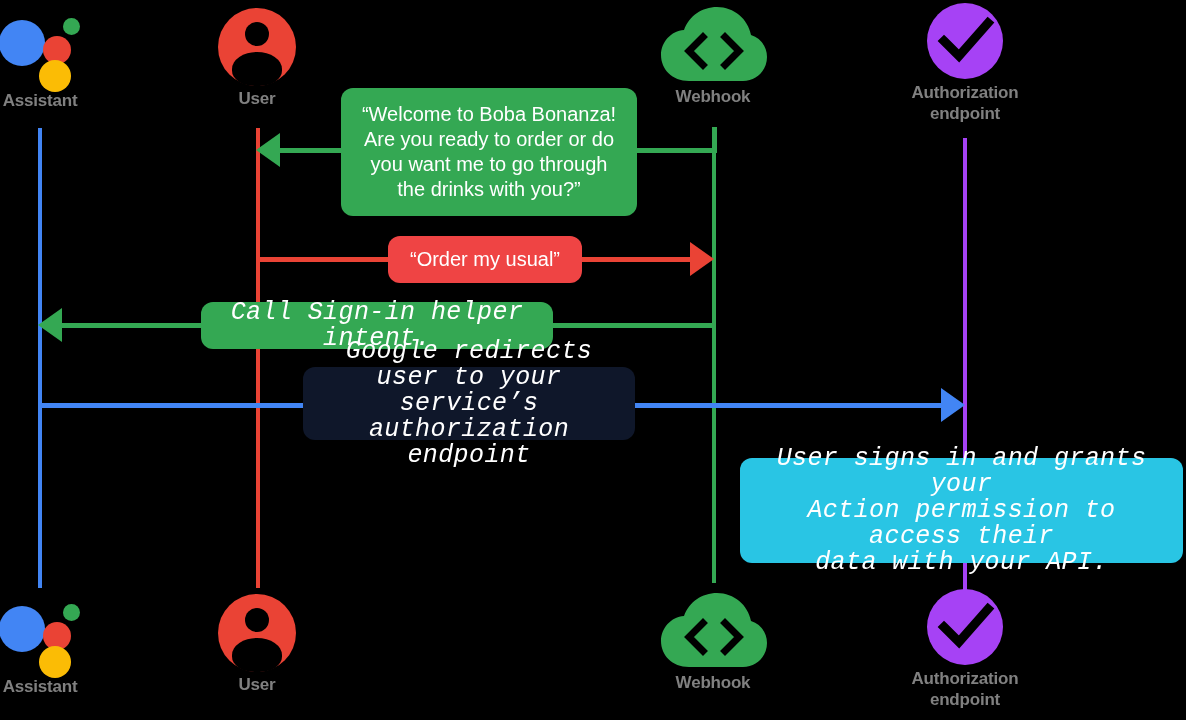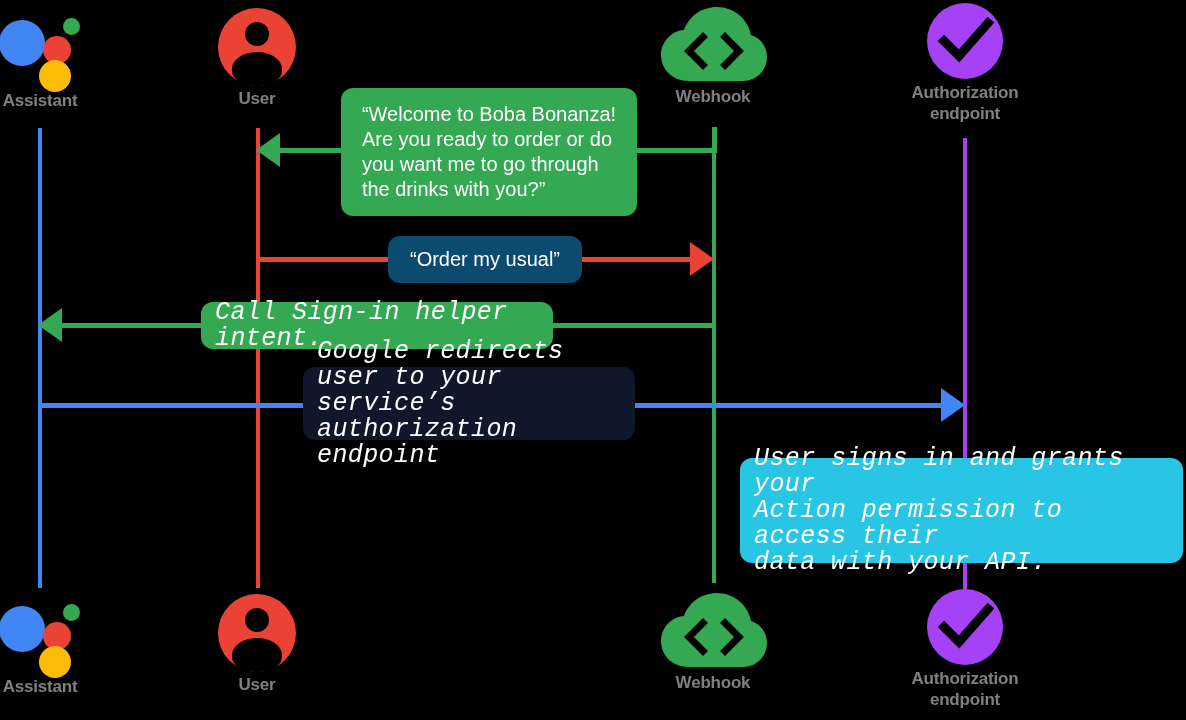--- a/index.html
+++ b/index.html
@@ -108,20 +108,21 @@
 
   
   .box {
     position: absolute;
     border-radius: 12px;
     color: #ffffff;
     box-sizing: border-box;
     display: flex;
     align-items: center;
     justify-content: center;
+    text-align: center;
   }
   .box-sans {
     font-family: "Liberation Sans", sans-serif;
     font-size: 20px;
     line-height: 25px;
     font-weight: 400;
   }
   .box-mono {
     font-family: "Liberation Mono", "DejaVu Sans Mono", monospace;
     font-style: italic;
@@ -146,21 +147,21 @@
   <div class="arrow-left" style="left:256px; top:133px; border-right:24px solid #34A853;"></div>
   <div class="box box-sans" style="left:341px; top:88px; width:296px; height:128px; background:#34A853;">
     <div class="box-inner">“Welcome to Boba Bonanza!
 Are you ready to order or do
 you want me to go through
 the drinks with you?”</div>
   </div>
 
   <div class="msg-line" style="left:256px; top:257px; width:438px; background:#EA4335;"></div>
   <div class="arrow-right" style="left:690px; top:242px; border-left:24px solid #EA4335;"></div>
-  <div class="box box-sans" style="left:388px; top:236px; width:194px; height:47px; background:#0c4a6e;">
+  <div class="box box-sans" style="left:388px; top:236px; width:194px; height:47px; background:#ef4444;">
     <div class="box-inner">“Order my usual”</div>
   </div>
 
   <div class="msg-line" style="left:58px; top:323px; width:656px; background:#34A853;"></div>
   <div class="arrow-left" style="left:38px; top:308px; border-right:24px solid #34A853;"></div>
   <div class="box box-mono" style="left:201px; top:302px; width:352px; height:47px; background:#34A853;">
     <div class="box-inner">Call Sign-in helper intent.</div>
   </div>
 
   <div class="msg-line" style="left:38px; top:403px; width:903px; background:#4285F4;"></div>

